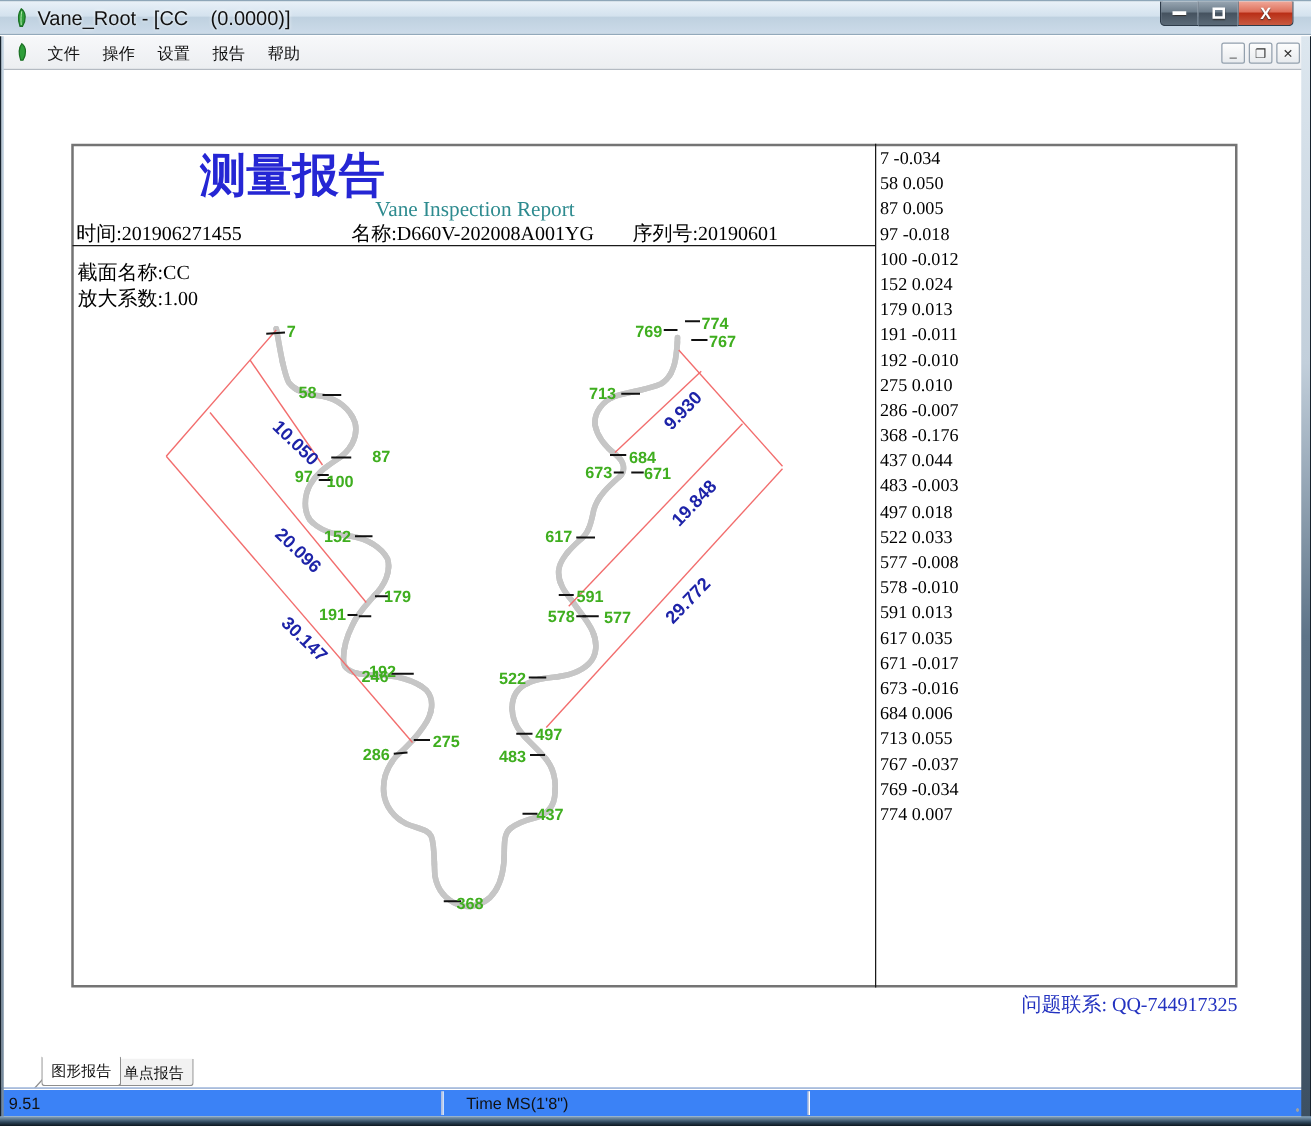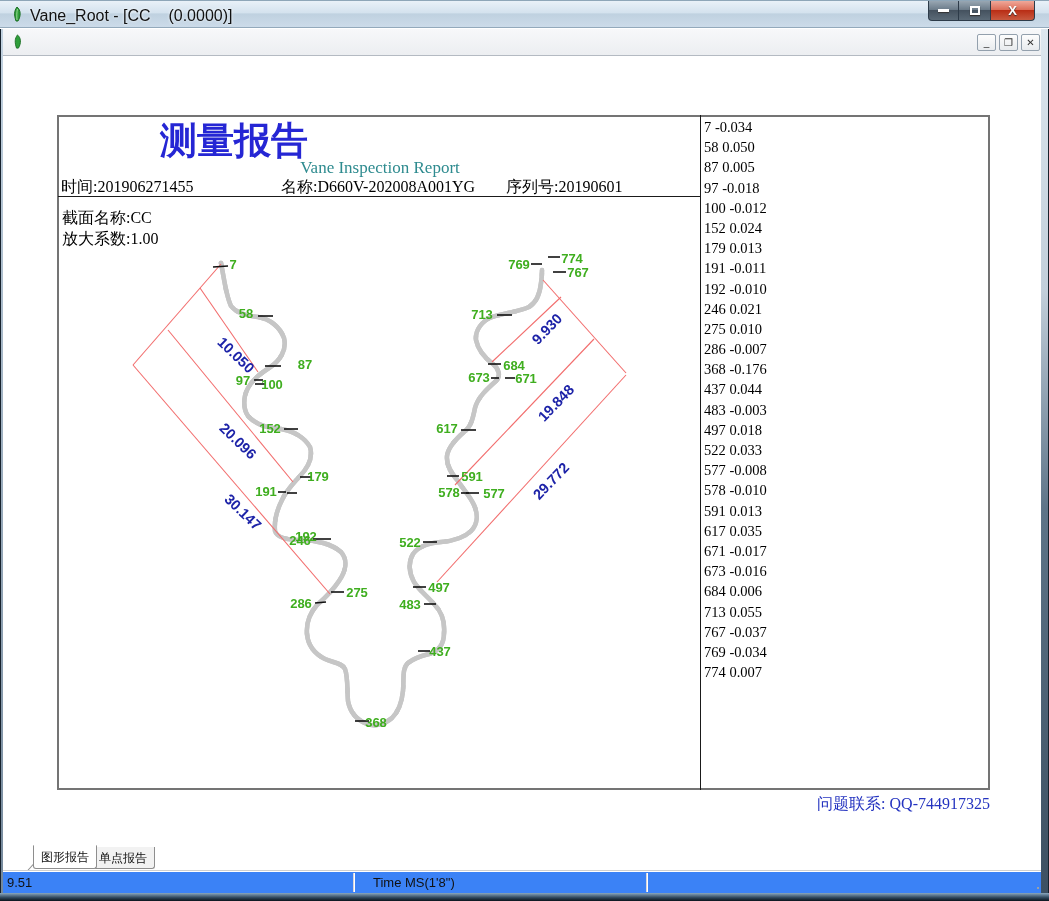--- a/index.html
+++ b/index.html
@@ -110,20 +110,27 @@
         </div>
     </div>
   </div>
 
   <div class="menubar">
     <span class="menu-icon">
       <svg width="16" height="16" viewBox="0 0 17 17">
         <path d="M8 15 C6 9 6 5 9 1 C13 4 13 10 10 15 Z" fill="#2e9e3a" stroke="#1b6f24" stroke-width="1"></path>
       </svg>
     </span>
+    <div id="menu-items">
+        <span class="menu-item">文件</span>
+        <span class="menu-item">操作</span>
+        <span class="menu-item">设置</span>
+        <span class="menu-item">报告</span>
+        <span class="menu-item">帮助</span>
+      </div>
     <div class="mdi-btns">
       <div class="mdi-btn">_</div>
       <div class="mdi-btn">❐</div>
       <div class="mdi-btn">✕</div>
     </div>
   </div>
 
   <div class="client"></div>
 
   <div class="page-frame"></div>
@@ -239,21 +246,20 @@
   <div id="datacol">
       <div class="mrow">7 -0.034</div>
       <div class="mrow">58 0.050</div>
       <div class="mrow">87 0.005</div>
       <div class="mrow">97 -0.018</div>
       <div class="mrow">100 -0.012</div>
       <div class="mrow">152 0.024</div>
       <div class="mrow">179 0.013</div>
       <div class="mrow">191 -0.011</div>
       <div class="mrow">192 -0.010</div>
-      <div class="mrow">246 0.021</div>
       <div class="mrow">275 0.010</div>
       <div class="mrow">286 -0.007</div>
       <div class="mrow">368 -0.176</div>
       <div class="mrow">437 0.044</div>
       <div class="mrow">483 -0.003</div>
       <div class="mrow">497 0.018</div>
       <div class="mrow">522 0.033</div>
       <div class="mrow">577 -0.008</div>
       <div class="mrow">578 -0.010</div>
       <div class="mrow">591 0.013</div>

